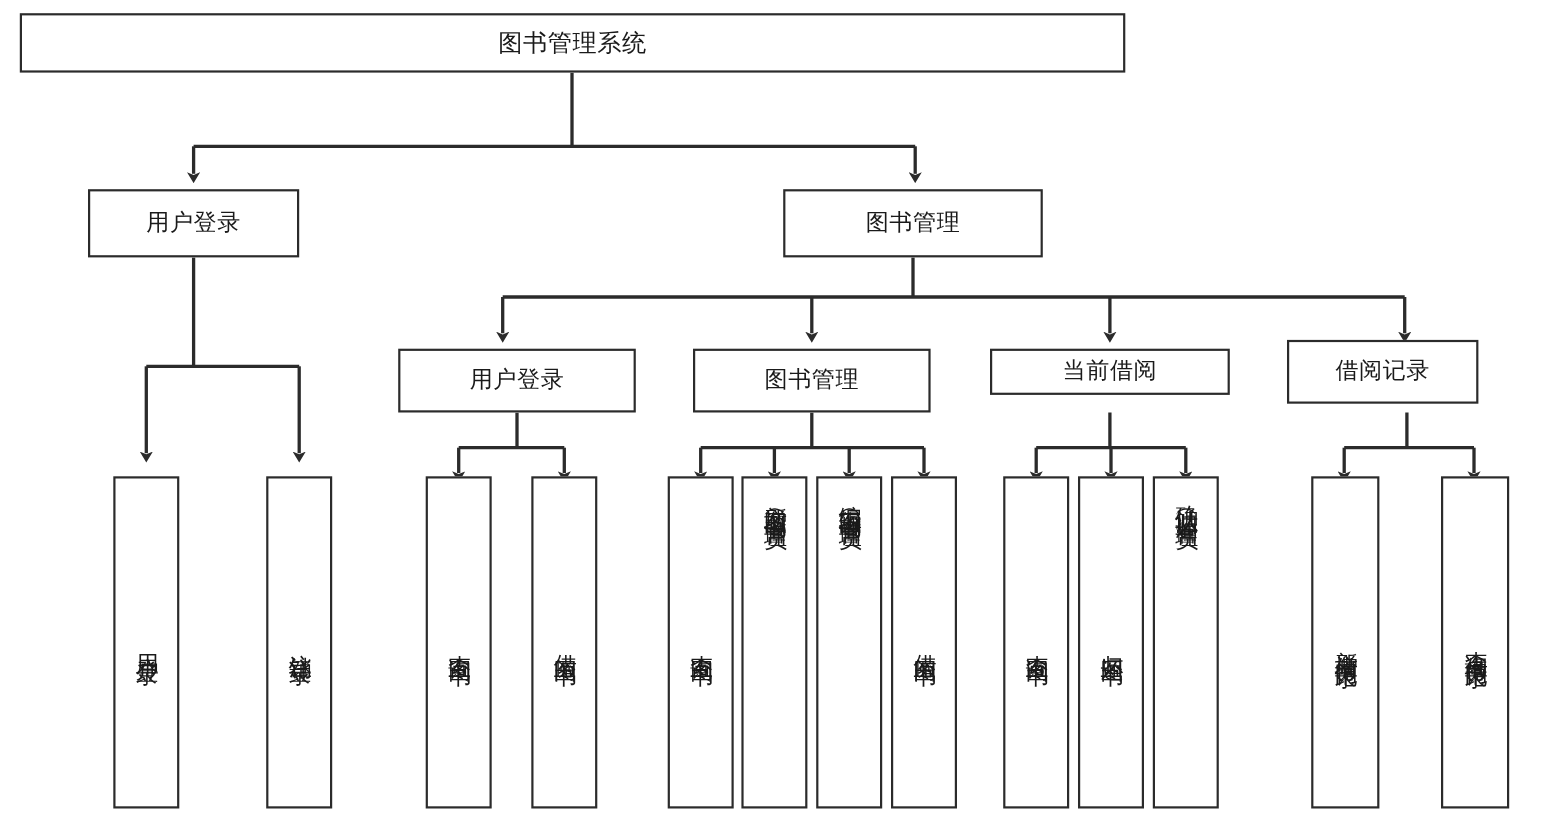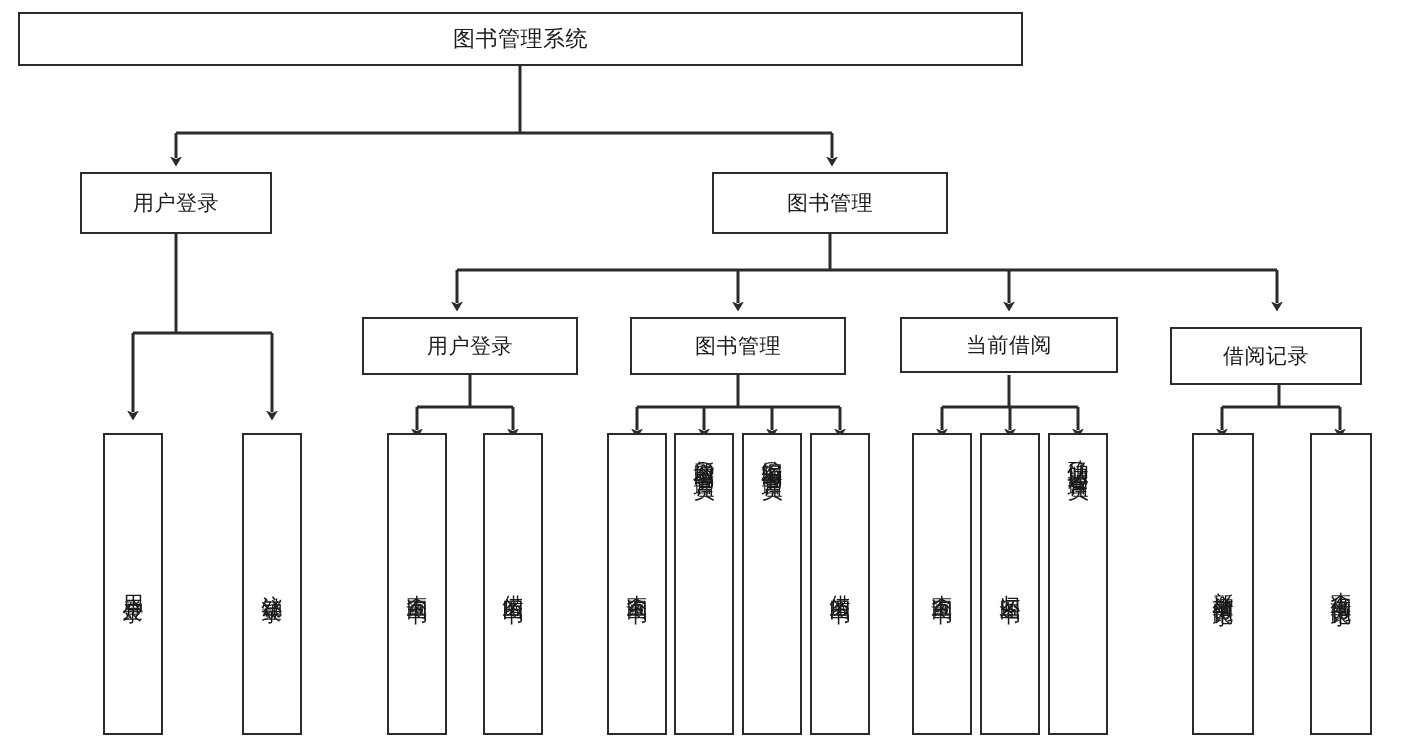--- a/index.html
+++ b/index.html
@@ -140,25 +140,25 @@
   </div>
 
   <div class="node horizontal" style="left:362px; top:317px; width:216px; height:58px;">
     <span class="label">用户登录</span>
   </div>
 
   <div class="node horizontal" style="left:630px; top:317px; width:216px; height:58px;">
     <span class="label">图书管理</span>
   </div>
 
-  <div class="node horizontal" style="left:900px; top:317px; width:218px; height:56px;">
+  <div class="node horizontal" style="left:900px; top:317px; width:218px; height:42px;">
     <span class="label">当前借阅</span>
   </div>
 
-  <div class="node horizontal" style="left:1170px; top:327px; width:192px; height:58px;">
+  <div class="node horizontal" style="left:1170px; top:309px; width:174px; height:58px;">
     <span class="label">借阅记录</span>
   </div>
 
   <div class="node vertical mid" style="left:103px; top:433px; width:60px; height:302px;">
     <span class="label">用户登录</span>
   </div>
 
   <div class="node vertical mid" style="left:242px; top:433px; width:60px; height:302px;">
     <span class="label">注销登录</span>
   </div>

